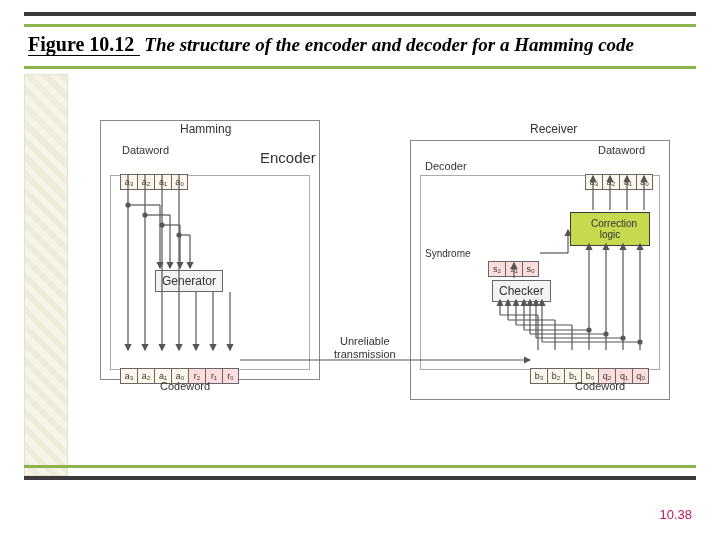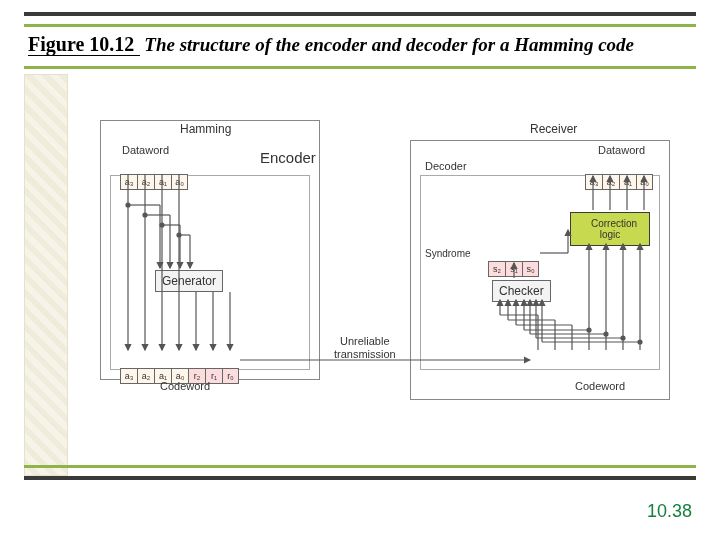--- a/index.html
+++ b/index.html
@@ -4,21 +4,21 @@
 <style>
   * { box-sizing: border-box; margin: 0; padding: 0; }
   body { width: 720px; height: 540px; background: #fff; font-family: Georgia, 'Times New Roman', serif; position: relative; }
   .frame { position: absolute; left: 24px; right: 24px; top: 12px; bottom: 60px; }
   .rule-dark { height: 4px; background: #3a3a3a; }
   .rule-green { height: 3px; background: #8db34a; }
   .spacer { height: 8px; }
   .title-row { padding: 6px 4px 10px 4px; }
   .title-row .fig { font-weight: bold; font-size: 20px; padding-right: 6px; border-bottom: 1px solid #000; text-align: right; }
   .title-row .cap { font-style: italic; font-weight: bold; font-size: 19px; }
-  .pagenum { position: absolute; right: 28px; bottom: 18px; font-family: Arial, sans-serif; font-size: 18px; color: #15803d; }
+  .pagenum { position: absolute; right: 28px; bottom: 18px; font-family: Arial, sans-serif; font-size: 13px; color: #be185d; }
   .sidebar { position: absolute; left: 24px; top: 74px; width: 44px; bottom: 64px; background: repeating-linear-gradient(45deg,#f6f3e8,#f6f3e8 6px,#f0ecdc 6px,#f0ecdc 12px); border: 1px solid #e6e1c9; }
 
   .diagram { position: absolute; left: 100px; top: 120px; width: 580px; height: 310px; font-family: Arial, sans-serif; font-size: 10px; color: #333; }
   .box { position: absolute; border: 1.5px solid #888; background: #fff; }
   .lbl { position: absolute; font-size: 12px; }
   .cells { position: absolute; display: flex; height: 32px; align-items: flex-end; }
   .cells .c { border: 1px solid #666; border-right: none; width: 17px; text-align: center; line-height: 14px; font-size: 9px; background: #fef6ea; }
   .cells .c:last-child { border-right: 1px solid #666; }
   .cells .c.pink { background: #fcdcdc; }
   .proc { position: absolute; border: 1px solid #666; background: #f3f3f3; text-align: center; font-size: 12px; padding: 3px 6px; }
@@ -97,20 +97,29 @@
 
   <div class="lbl" style="left:325px;top:128px;font-size:10px">Syndrome</div>
   <div class="cells" style="left:388px;top:125px">
     <div class="c pink">s₂</div>
     <div class="c pink">s₁</div>
     <div class="c pink">s₀</div>
   </div>
 
   <div class="proc" style="left:392px;top:160px">Checker</div>
 
+  <div class="cells" style="left:430px;top:232px">
+    <div class="c">b₃</div>
+    <div class="c">b₂</div>
+    <div class="c">b₁</div>
+    <div class="c">b₀</div>
+    <div class="c pink">q₂</div>
+    <div class="c pink">q₁</div>
+    <div class="c pink">q₀</div>
+  </div>
   <div class="lbl" style="left:475px;top:260px;font-size:11px">Codeword</div>
 
   <svg>
     <defs>
       <marker id="ah" markerWidth="6" markerHeight="6" refX="5" refY="3" orient="auto">
           <path d="M0,0 L6,3 L0,6 Z" class="head"></path>
         </marker>
     </defs>
 
     <g class="arrow">

